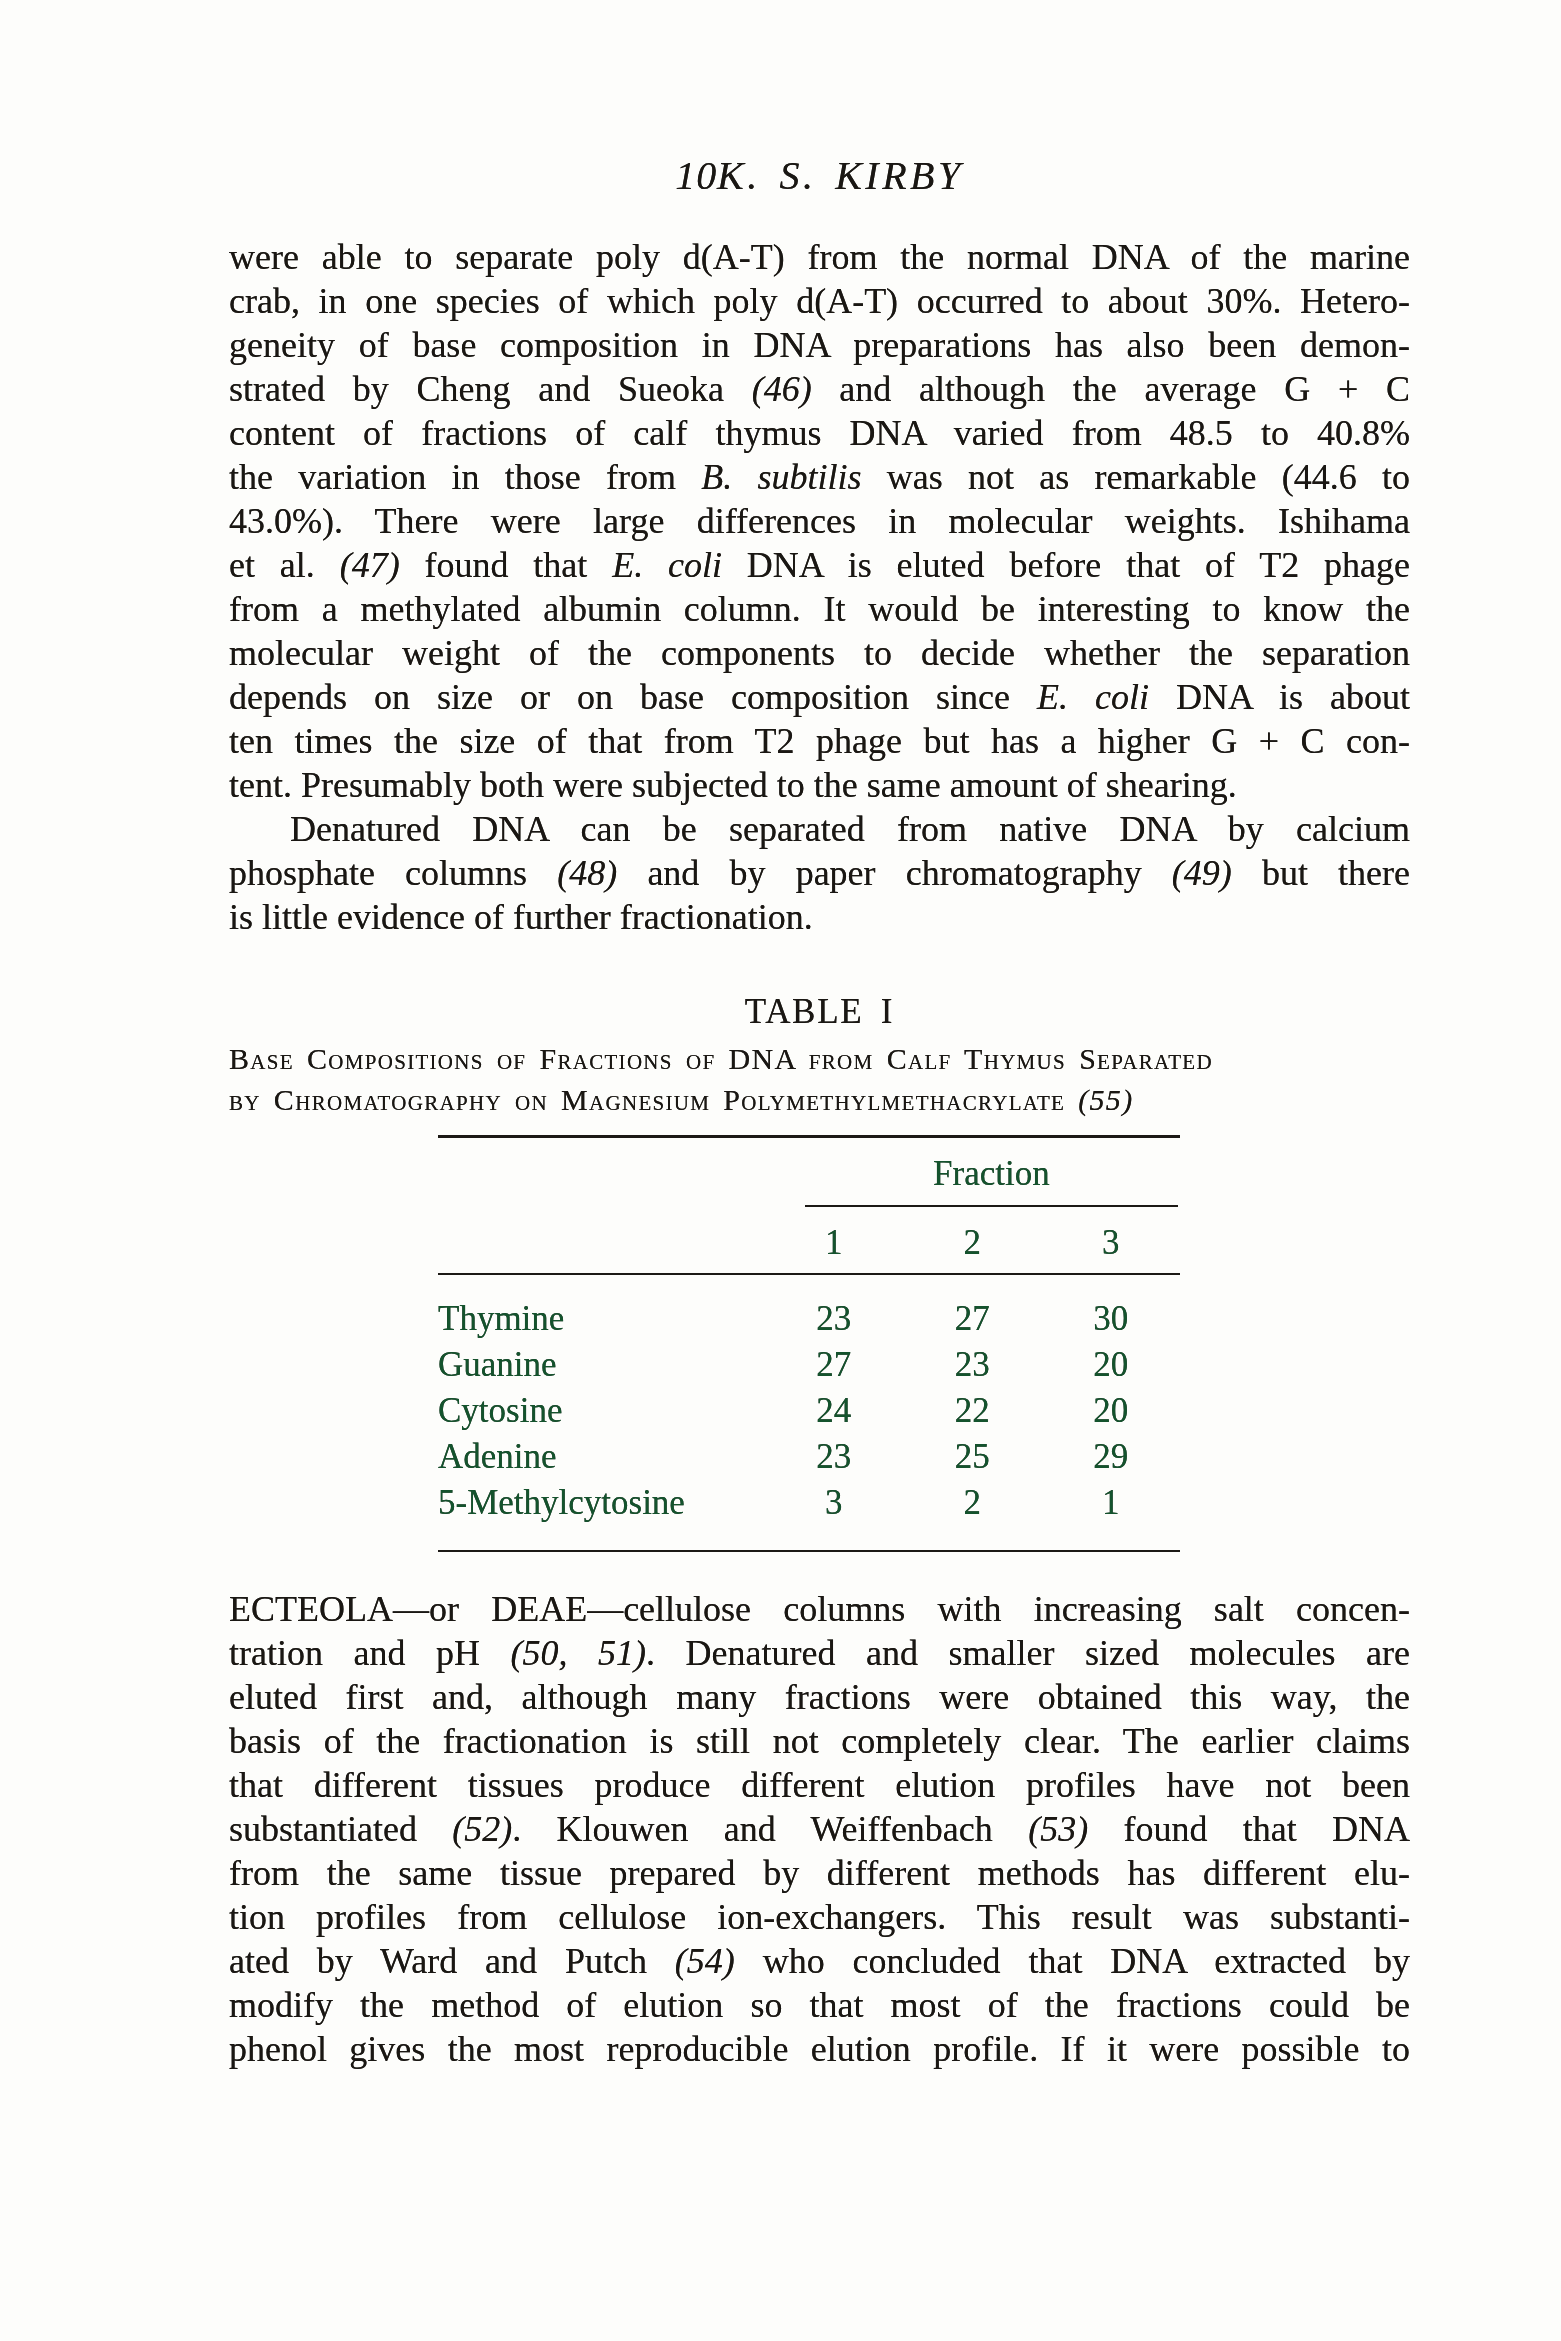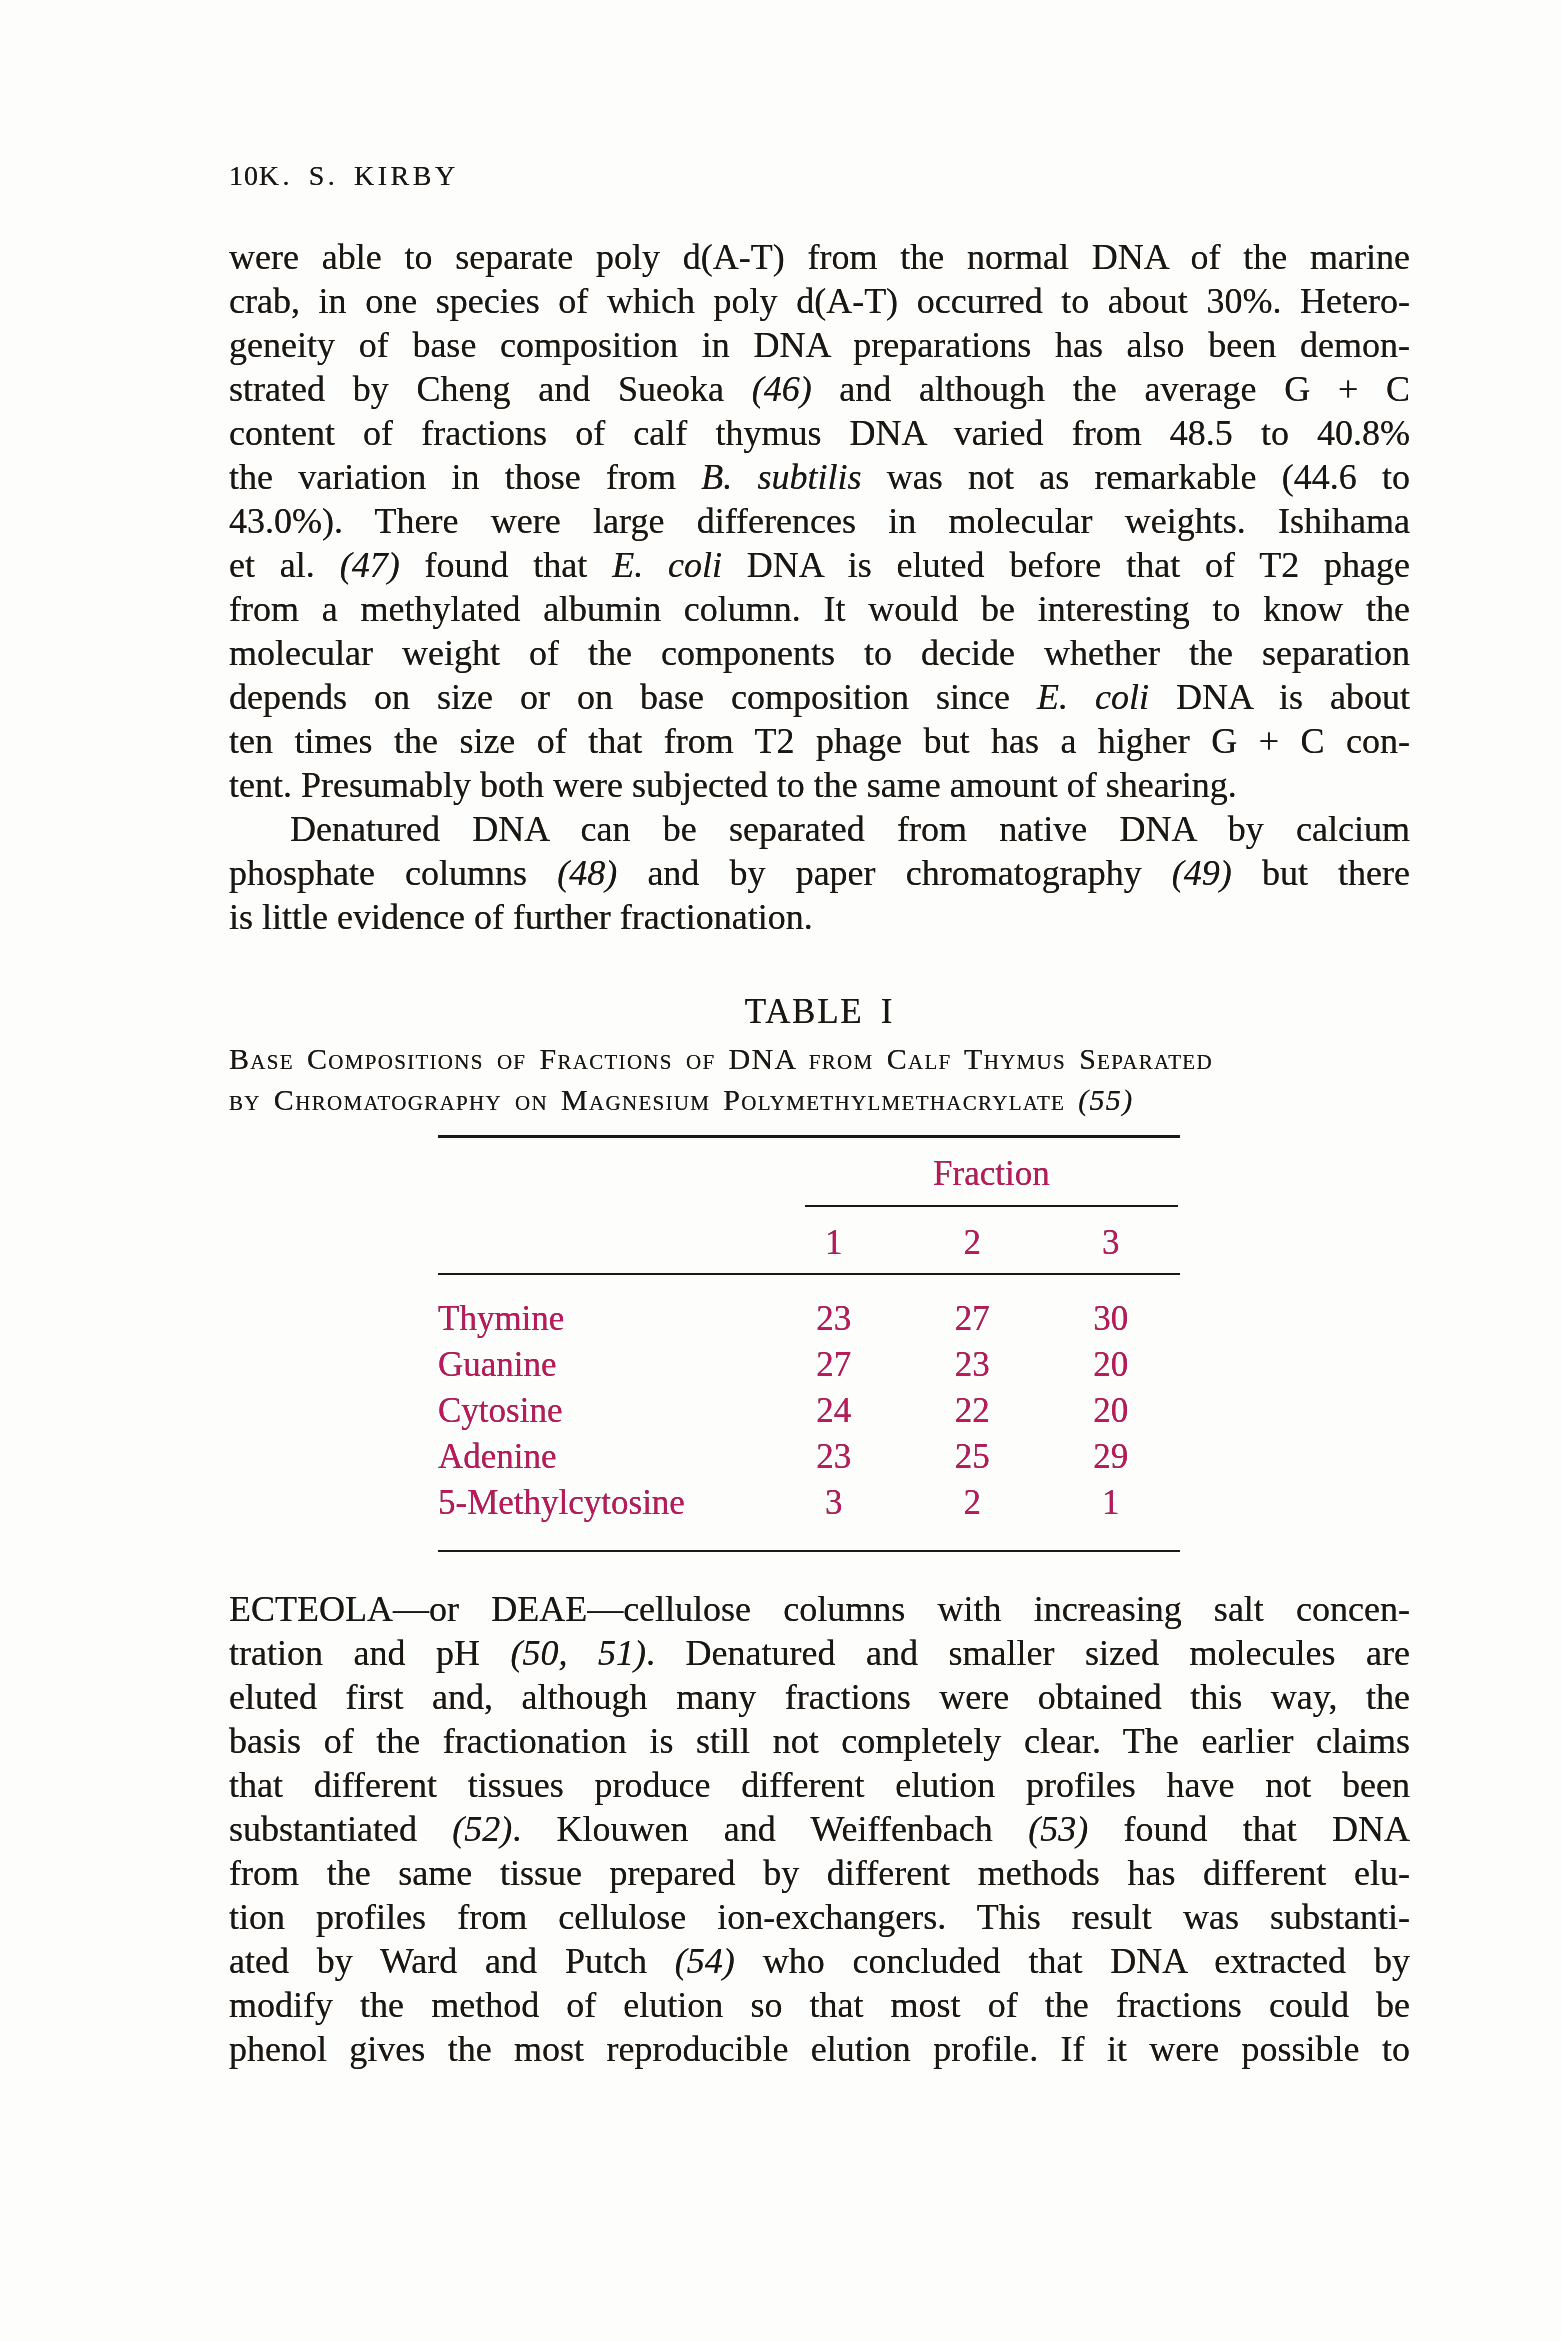--- a/index.html
+++ b/index.html
@@ -8,22 +8,22 @@
     width:1561px;height:2342px;
     background:#fdfdfb;
     color:#1a1713;
     font-family:"Liberation Serif", serif;
     box-sizing:border-box;
     padding:158px 151px 0 229px;
     overflow:hidden;
     text-shadow:0 0 0.4px rgba(26,23,19,0.85);
   }
   .running-header{
-    display:flex;justify-content:flex-start;align-items:baseline;
-    font-size:28px;line-height:35px;
+    display:flex;justify-content:center;align-items:baseline;
+    font-size:40px;line-height:35px;font-style:italic;
   }
   .folio{letter-spacing:0.9px;}
   .running-head{letter-spacing:3.5px;word-spacing:5.2px;}
   .body-text{font-size:36px;}
   #para-block-1{margin-top:42px;}
   .line{
     line-height:44px;height:44px;
     text-align:justify;text-align-last:justify;
   }
   .line.last{text-align-last:left;}
@@ -38,21 +38,21 @@
   .caption-line{
     text-align:left;
     font-variant:small-caps;
     font-size:30px;line-height:41px;
     letter-spacing:1.3px;word-spacing:4.3px;
   }
   .data-table-wrap{margin-top:15.6px;margin-left:209px;width:742px;}
   table.data-table{
     width:100%;border-collapse:collapse;table-layout:fixed;
     border-top:3.5px solid #1c1915;border-bottom:2.6px solid #1c1915;
-    font-size:35px;color:#be185d;
+    font-size:35px;color:#14532d;
   }
   col.c-label{width:44%;}
   col.c-num{width:18.66%;}
   td{padding:0;}
   .spanner-cell{padding-top:14px;}
   .spanner-inner{
     border-bottom:2.6px solid #1c1915;
     padding-bottom:10.4px;margin-left:40px;margin-right:1.7px;
     text-align:center;line-height:43px;
   }

